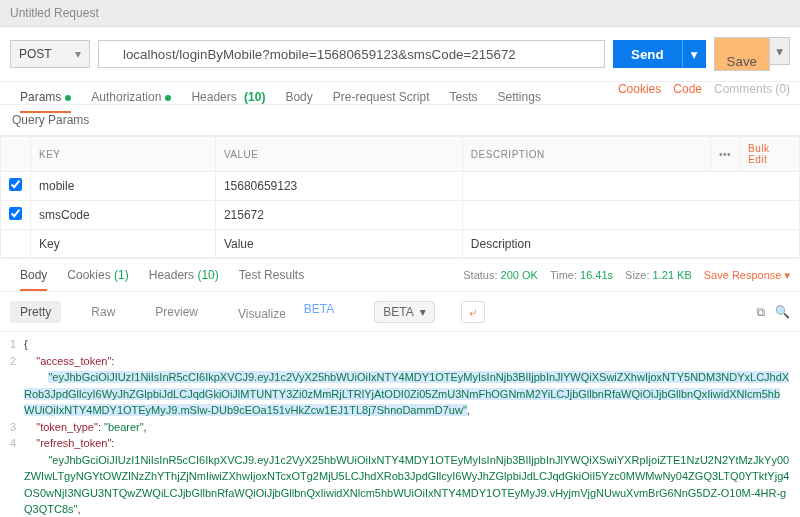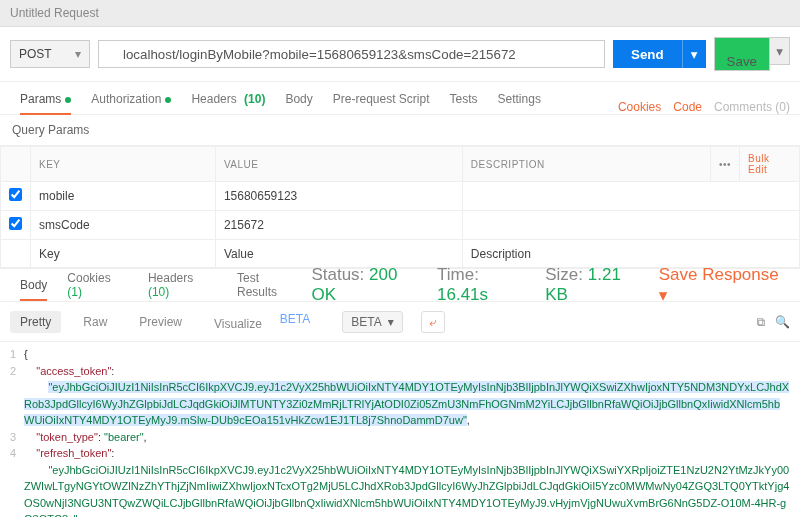--- a/index.html
+++ b/index.html
@@ -5,24 +5,24 @@
 * { box-sizing: border-box; margin: 0; padding: 0; font-family: Arial, Helvetica, sans-serif; }
 body { background: #f6f6f6; font-size: 12px; color: #555; width: 800px; }
 .top-title { padding: 6px 10px; color: #888; background: #ececec; border-bottom: 1px solid #ddd; }
 .req-row { display: flex; align-items: center; gap: 8px; padding: 10px; background: #fff; }
 .method { width: 80px; height: 28px; border: 1px solid #ccc; background: #f3f3f3; display: flex; align-items: center; padding: 0 8px; justify-content: space-between; color: #444; }
 .url { flex: 1; height: 28px; border: 1px solid #ccc; padding: 0 24px; background: #fff; color: #555; }
 .send-group { display: flex; }
 .send-btn { background: #097bed; color: #fff; border: none; height: 28px; padding: 0 18px; font-weight: bold; cursor: pointer; }
 .send-drop { background: #097bed; color: #fff; border: none; border-left: 1px solid rgba(255,255,255,.3); height: 28px; width: 24px; cursor: pointer; }
 .save-group { display: flex; }
-.save-btn { background: #22c55e; border: 1px solid #ccc; height: 28px; padding: 16px 12px; color: #555; cursor: pointer; }
+.save-btn { background: #fdba74; border: 1px solid #ccc; height: 28px; padding: 16px 12px; color: #555; cursor: pointer; }
 .save-drop { background: #eee; border: 1px solid #ccc; border-left: none; height: 28px; width: 20px; cursor: pointer; color: #777; }
 
-.tabs { display: flex; align-items: flex-end; padding: 0 10px; background: #fff; border-top: 1px solid #eee; border-bottom: 1px solid #eee; height: 34px; }
+.tabs { display: flex; align-items: flex-start; padding: 0 10px; background: #fff; border-top: 1px solid #eee; border-bottom: 1px solid #eee; height: 24px; }
 .tab { padding: 8px 10px; color: #777; cursor: pointer; position: relative; }
 .tab.active { color: #555; }
 .tab.active::after { content:""; position:absolute; left:10px; right:10px; bottom:-1px; height:2px; background:#f26b3a; }
 .dot { width:6px; height:6px; border-radius:50%; background:#1aab5a; display:inline-block; margin-left:4px; vertical-align:middle;}
 .badge { color:#1aab5a; font-weight:bold; margin-left:4px;}
 .right-links { margin-left:auto; display:flex; gap:12px; }
 .link-o { color:#f26b3a; cursor:pointer; }
 .link-g { color:#bbb; }
 
 .section-label { padding: 8px 12px; color:#666; background:#fff; border-bottom:1px solid #eee;}
@@ -33,26 +33,26 @@
 .chk input { width:13px; height:13px;}
 .more-col { width:28px; text-align:center; color:#888;}
 .bulk { width:60px; text-align:right; }
 .bulk span{ color:#f26b3a; cursor:pointer;}
 .ghost { color:#bbb; }
 
 .resp-bar { display:flex; align-items:center; background:#fff; border-top:1px solid #eee; border-bottom:1px solid #eee; height:34px; padding:0 10px;}
 .resp-tab { padding:8px 10px; color:#777; cursor:pointer; position:relative;}
 .resp-tab.active { color:#555;}
 .resp-tab.active::after { content:""; position:absolute; left:10px; right:10px; bottom:-1px; height:2px; background:#f26b3a;}
-.resp-meta { margin-left:auto; display:flex; gap:12px; font-size:17px;}
+.resp-meta { margin-left:auto; display:flex; gap:12px; font-size:11px;}
 .meta-k { color:#888;}
 .meta-v { color:#1aab5a;}
 .save-resp { color:#f26b3a; cursor:pointer;}
 
-.body-toolbar { display:flex; align-items:center; gap:12px; padding:6px 10px; background:#fff; border-bottom:1px solid #eee;}
+.body-toolbar { display:flex; align-items:center; gap:20px; padding:6px 10px; background:#fff; border-bottom:1px solid #eee;}
 .bt { padding:4px 10px; color:#888; cursor:pointer; }
 .bt.active { background:#eee; border-radius:3px; color:#555;}
 .beta { font-size:12px; color:#6aa6ff; vertical-align:super; margin-left:18px;}
 .json-sel { display:flex; align-items:center; gap:6px; margin-left:10px; padding:3px 8px; border:1px solid #ddd; color:#666; background:#f5f5f5; border-radius:3px; cursor:pointer;}
 .wrap-btn { margin-left:6px; width:24px; height:22px; border:1px solid #ddd; background:#fff; color:#f26b3a; display:flex; align-items:center; justify-content:center; cursor:pointer; border-radius:3px;}
 .tool-right { margin-left:auto; display:flex; gap:10px; color:#888;}
 .tool-right span { cursor:pointer; }
 
 .code { background:#fff; font-family: Consolas, Menlo, monospace; font-size:11px; line-height:1.5; padding:4px 0 10px 0; overflow:auto;}
 .code-line { display:flex; }

